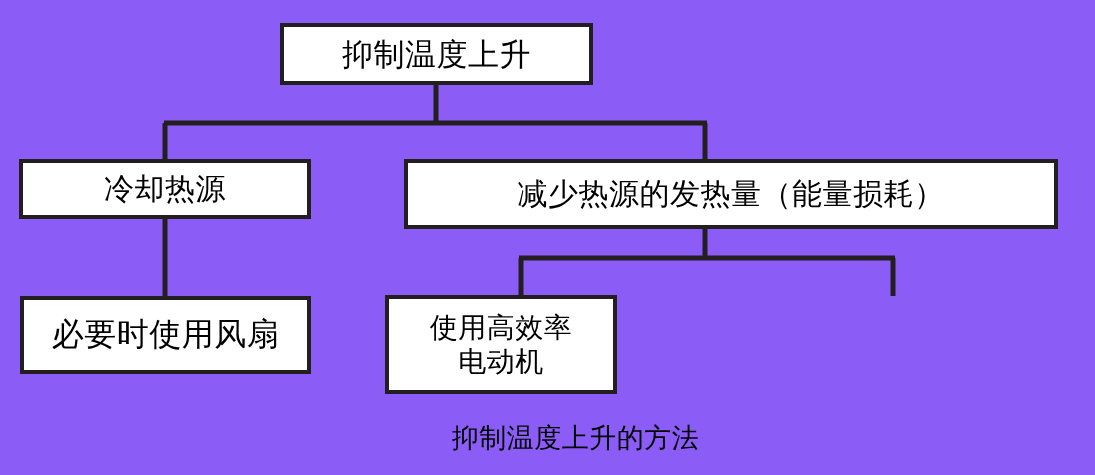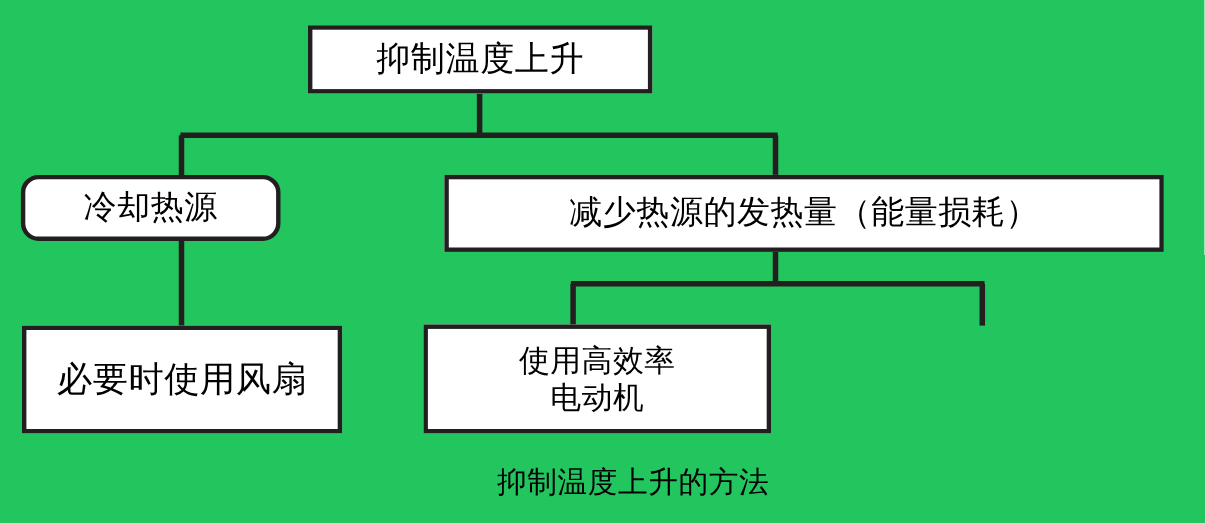--- a/index.html
+++ b/index.html
@@ -8,21 +8,21 @@
     background: #ffffff;
   }
   body {
     font-family: "DejaVu Sans", "Liberation Sans", sans-serif;
     color: #1a1a1a;
   }
   #diagram-root {
     position: relative;
     width: 1095px;
     height: 475px;
-    background: #22c55e;
+    background: #8b5cf6;
     overflow: hidden;
     text-decoration: underline;
   }
   .connector-layer {
     position: absolute;
     left: 0;
     top: 0;
     width: 1095px;
     height: 475px;
     pointer-events: none;
@@ -51,44 +51,43 @@
     left: 280px;
     top: 23px;
     width: 313px;
     height: 62px;
     font-size: 31px;
   }
   
   #node-cooling {
     left: 19px;
     top: 159px;
-    width: 236px;
+    width: 292px;
     height: 60px;
     font-size: 30px;
-    border-radius: 16px;
   }
   #node-reduce-heat {
     left: 404px;
     top: 159px;
     width: 654px;
     height: 70px;
     font-size: 30px;
   }
   
   #node-fan {
     left: 20px;
     top: 296px;
     width: 291px;
-    height: 98px;
+    height: 78px;
     font-size: 32px;
   }
   #node-efficient-motor {
     left: 385px;
     top: 295px;
-    width: 316px;
+    width: 232px;
     height: 99px;
     font-size: 28px;
   }
   #node-current-setpoint {
     left: 710px;
     top: 295px;
     width: 366px;
     height: 99px;
     font-size: 28px;
   }

